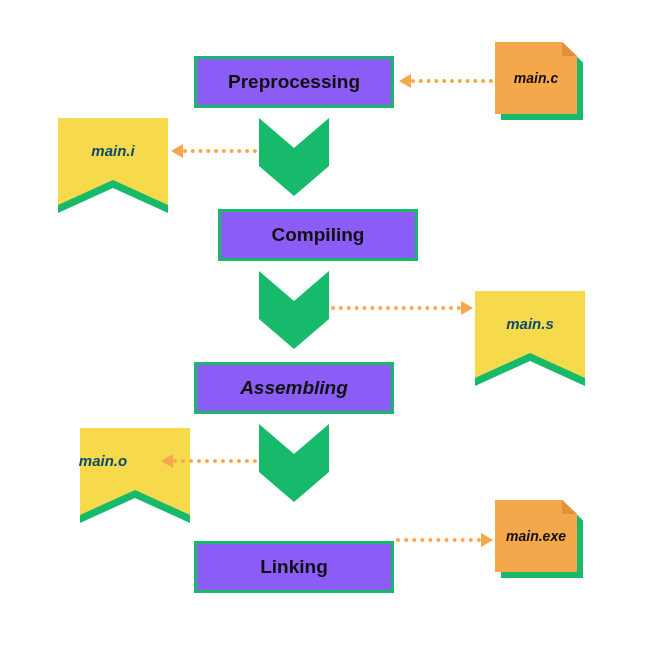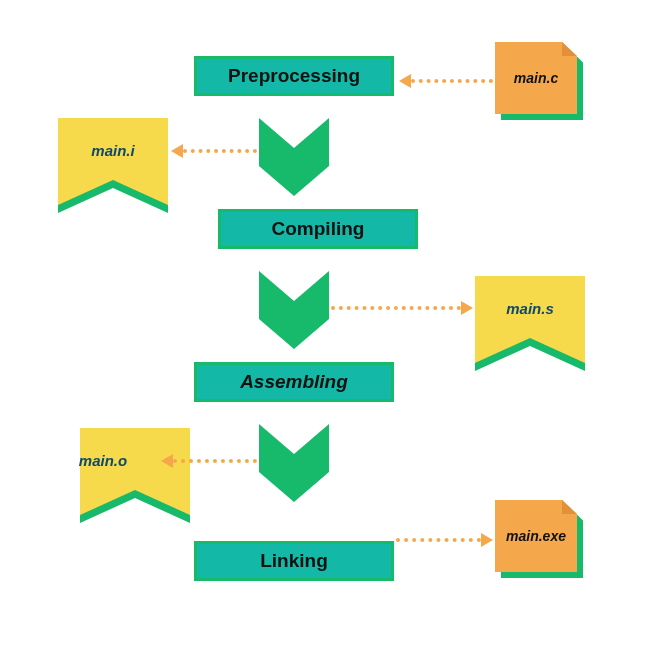--- a/index.html
+++ b/index.html
@@ -6,22 +6,22 @@
   body {
     width: 650px;
     height: 650px;
     background: #fff;
     position: relative;
     font-family: Arial, Helvetica, sans-serif;
   }
   .stage-box {
     position: absolute;
     width: 200px;
-    height: 40px;
-    background: #14b8a6;
+    height: 52px;
+    background: #8b5cf6;
     border: 3px solid #17b96a;
     display: flex;
     align-items: center;
     justify-content: center;
     font-weight: 800;
     font-size: 19px;
     color: #111;
   }
   .chevron-down {
     position: absolute;
@@ -147,21 +147,21 @@
 </div>
 
 <div class="ribbon" style="left:58px; top:118px;">
   <svg width="110" height="95" viewBox="0 0 110 95">
     <polygon points="0,8 110,8 110,95 55,70 0,95" fill="#17b96a"></polygon>
     <polygon points="0,0 110,0 110,87 55,62 0,87" fill="#f7d94c"></polygon>
   </svg>
   <div class="lbl">main.i</div>
 </div>
 
-<div class="ribbon" style="left:475px; top:276px;">
+<div class="ribbon" style="left:475px; top:291px;">
   <svg width="110" height="95" viewBox="0 0 110 95">
     <polygon points="0,8 110,8 110,95 55,70 0,95" fill="#17b96a"></polygon>
     <polygon points="0,0 110,0 110,87 55,62 0,87" fill="#f7d94c"></polygon>
   </svg>
   <div class="lbl">main.s</div>
 </div>
 
 <div class="ribbon" style="left:48px; top:428px;padding-left:32px;">
   <svg width="110" height="95" viewBox="0 0 110 95">
     <polygon points="0,8 110,8 110,95 55,70 0,95" fill="#17b96a"></polygon>

